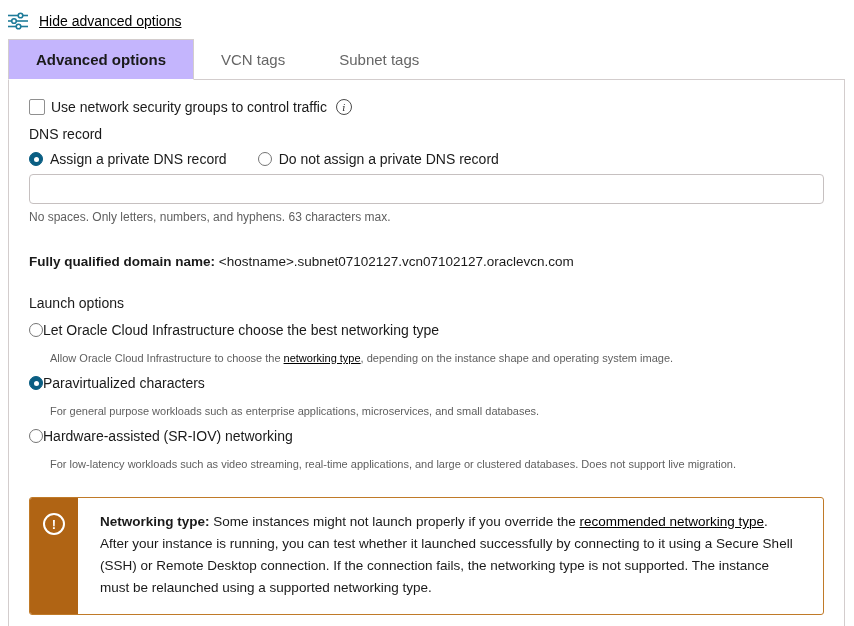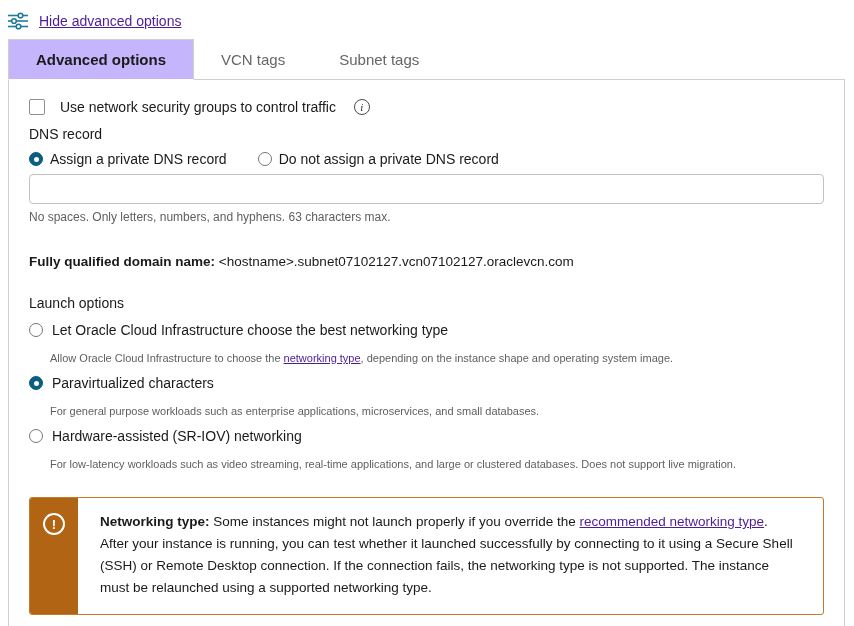--- a/index.html
+++ b/index.html
@@ -3,21 +3,21 @@
 <meta charset="utf-8">
 <style>
   * { box-sizing: border-box; }
   html,body { margin:0; padding:0; }
   body {
     width:854px; height:626px; overflow:hidden;
     background:#ffffff; color:#1a1a1a;
     font-family:"Liberation Sans", sans-serif;
     font-size:14px;
   }
-  a { color:#4c1d95; text-decoration:underline; cursor:pointer; }
+  a { color:#000000; text-decoration:underline; cursor:pointer; }
 
   
   .top-row { display:flex; align-items:center; gap:11px; padding:11px 0 0 8px; height:30px; }
   .top-row a { font-size:14px; }
   .sliders-icon { display:inline-flex; }
 
   
   .tabs { display:flex; margin:9px 0 0 8px; height:40px; position:relative; z-index:2; }
   .tab { display:flex; align-items:center; padding:0 27px; font-size:15px; color:#666; cursor:pointer; background:transparent; }
   .tab.active {
@@ -25,21 +25,21 @@
     font-weight:bold; color:#1a1a1a; margin-bottom:-1px;
   }
 
   
   .panel {
     margin:0 9px 0 8px; border:1px solid #d3cdcd; background:#fff;
     padding:19px 20px 35px 20px; position:relative; z-index:1; min-height:529px;
   }
 
   
-  .nsg-row { display:flex; align-items:center; gap:15px; }
+  .nsg-row { display:flex; align-items:center; gap:6px; }
   .checkbox { width:16px; height:16px; border:1px solid #8f8f8f; border-radius:2px; background:#fff; cursor:pointer; flex-shrink:0; }
   .info-icon {
     width:16px; height:16px; border:1px solid #4a4a4a; border-radius:50%;
     display:inline-flex; align-items:center; justify-content:center;
     font-size:10px; font-style:italic; font-family:"DejaVu Serif", serif;
     margin-left:3px; cursor:pointer; color:#333; flex-shrink:0;
   }
 
   .field-label { margin-top:11px; }
 
@@ -61,21 +61,21 @@
     border:1px solid #c6c0c0; border-radius:4px; padding:0 8px;
     font-size:14px; font-family:inherit; outline:none;
   }
   .helper { font-size:12px; color:#5f5f5f; margin-top:6px; }
 
   .fqdn { margin-top:30px; font-size:13.5px; }
   .fqdn .bold { font-weight:bold; }
 
   .launch-label { margin-top:26px; }
   .launch-option { margin-top:11px; }
-  .radio-line { display:flex; align-items:center; gap:9px; cursor:pointer; }
+  .radio-line { display:flex; align-items:center; gap:0; cursor:pointer; }
   .option-desc { margin:14px 0 0 21px; font-size:11px; color:#5f5f5f; }
   .option-desc a { font-size:11px; }
 
   
   .warning-box { display:flex; margin-top:27px; border:1px solid #c07a28; border-radius:3px; overflow:hidden; min-height:118px; }
   .warning-strip { width:48px; background:#b06414; display:flex; justify-content:center; padding-top:15px; flex-shrink:0; }
   .warning-icon {
     width:22px; height:22px; border:2px solid #fff; border-radius:50%; color:#fff;
     display:flex; align-items:center; justify-content:center;
     font-size:13px; font-weight:bold; line-height:1;

